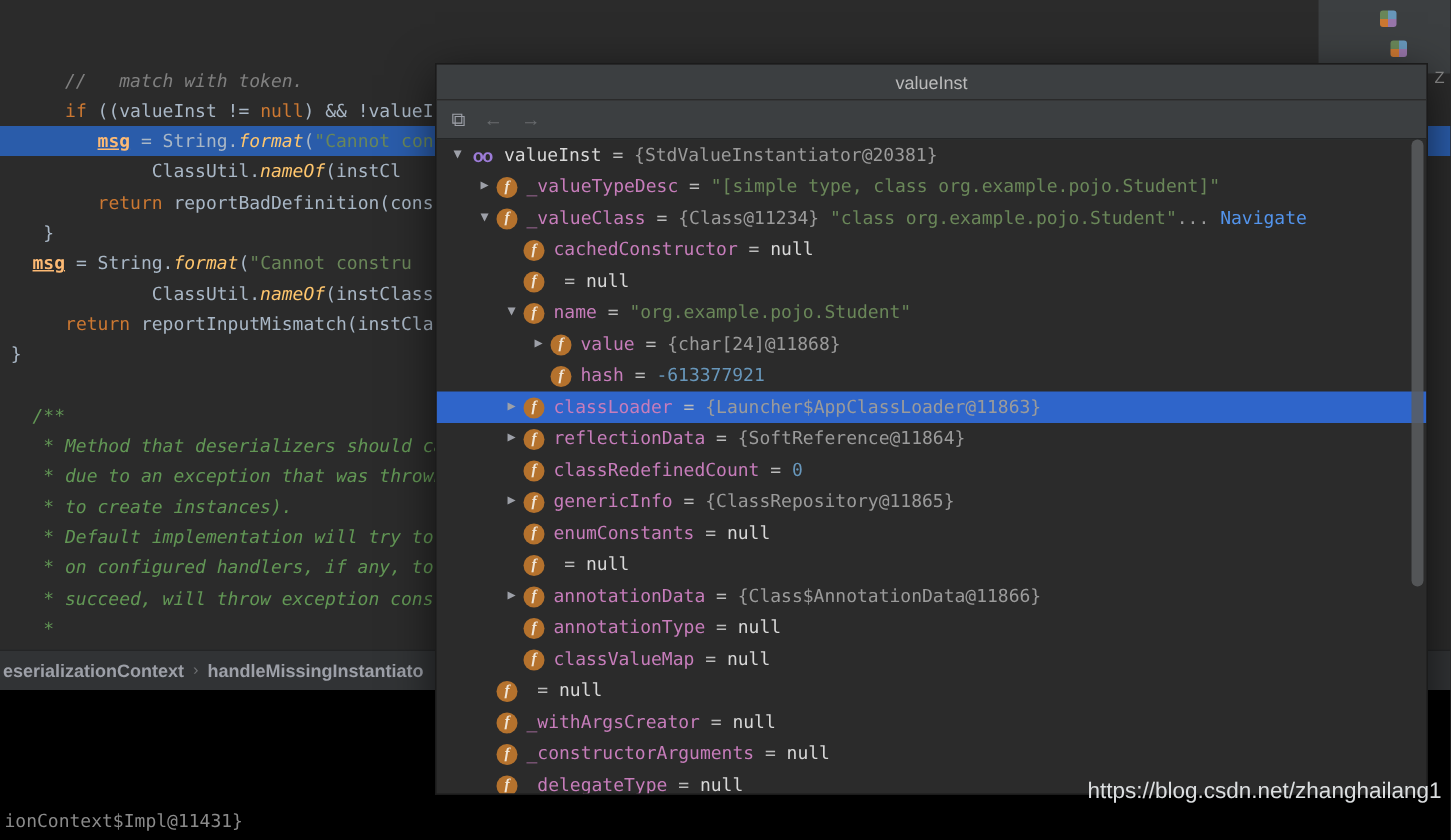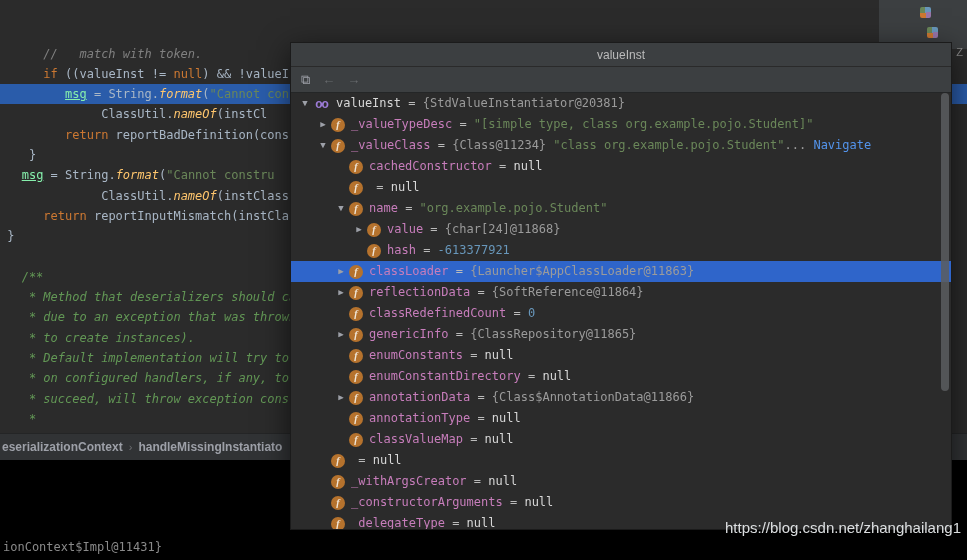--- a/index.html
+++ b/index.html
@@ -16,21 +16,21 @@
   .code-line{height:20.3px;}
   .exec-line{background:#2a5caa;}
   .c-plain{color:#a9b7c6;}
   .c-kw{color:#cc7832;}
   .c-comment{color:#808080;font-style:italic;}
   .c-doc{color:#629755;font-style:italic;}
   .c-doctag{color:#629755;font-style:italic;font-weight:bold;text-decoration:underline;}
   .c-str{color:#6a8759;}
   .c-method{color:#ffc66d;font-style:italic;}
   .c-hint{color:#787878;font-style:italic;}
-  .c-underline{color:#86efac;text-decoration:underline;}
+  .c-underline{color:#fdba74;text-decoration:underline;font-weight:bold;}
   
   .breadcrumbs{
     position:absolute;left:0;right:0;top:433px;height:26px;background:#313335;
     border-top:1px solid #242526;border-bottom:1px solid #242526;
     display:flex;align-items:center;gap:6px;padding-left:2px;
     color:#9da0a8;font-size:12px;z-index:1;
   }
   .crumb{cursor:default;font-weight:bold;}
   .crumb-sep{color:#6e7073;font-size:11px;}
   
@@ -229,21 +229,20 @@
       <div class="tree-row" style="padding-left: 42px;">
     <span class="arrow"></span>
     <span class="ficon">f</span>
     <span class="tname">enumConstants</span>
     <span class="eq"> = </span>
     <span class="vals"><span class="v-null">null</span></span>
   </div>
       <div class="tree-row" style="padding-left: 42px;">
     <span class="arrow"></span>
     <span class="ficon">f</span>
-    <span class="tname">enumConstantDirectory</span>
     <span class="eq"> = </span>
     <span class="vals"><span class="v-null">null</span></span>
   </div>
       <div class="tree-row" style="padding-left: 42px;">
     <span class="arrow">▶</span>
     <span class="ficon">f</span>
     <span class="tname">annotationData</span>
     <span class="eq"> = </span>
     <span class="vals"><span class="v-ref">{Class$AnnotationData@11866}</span></span>
   </div>

